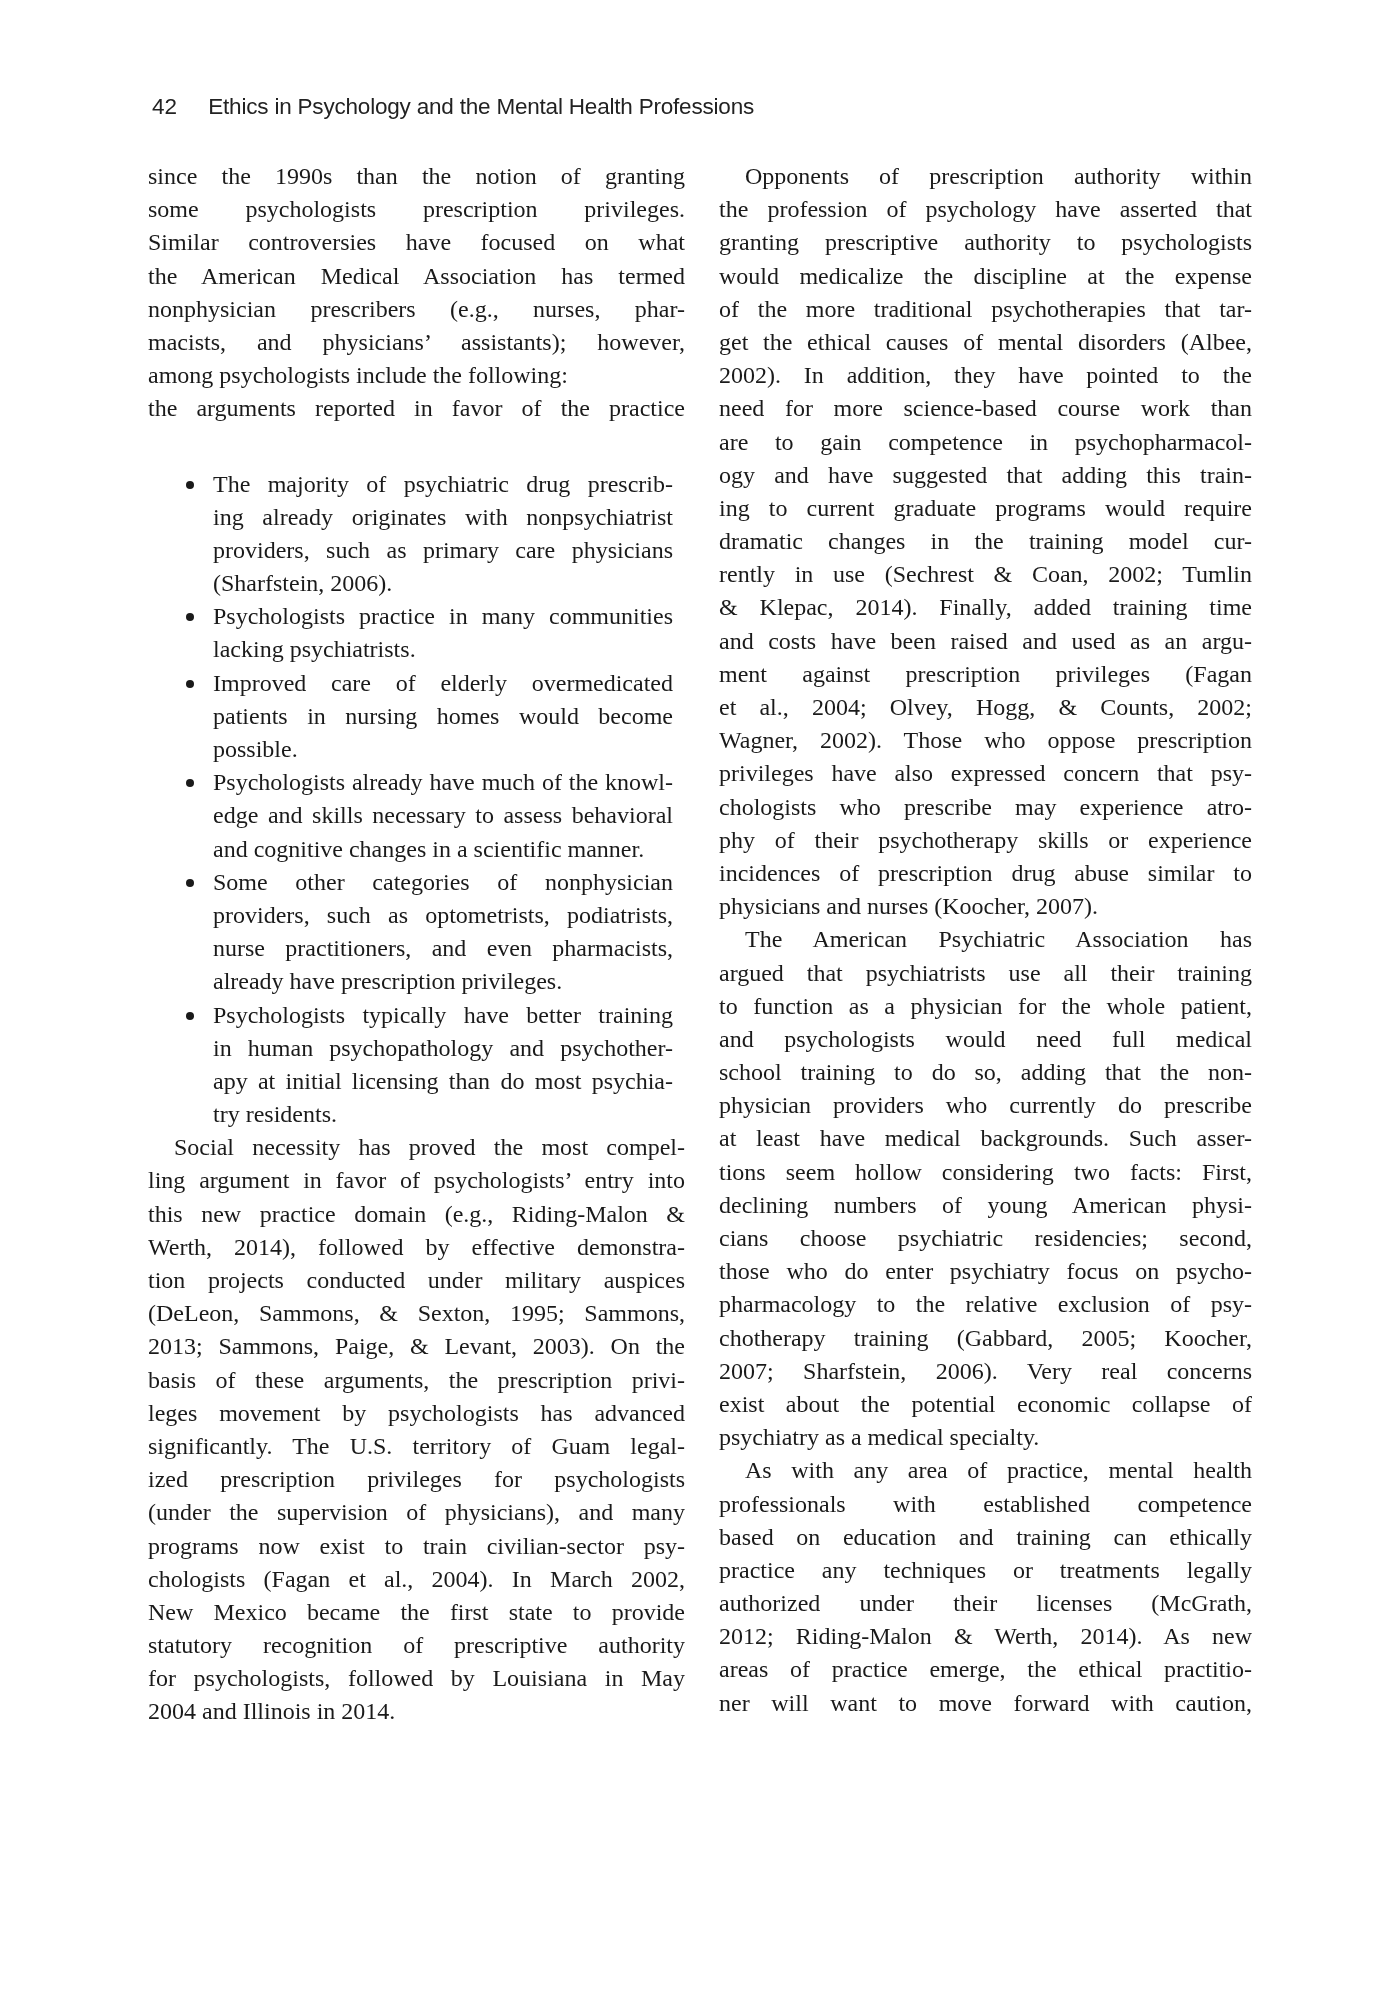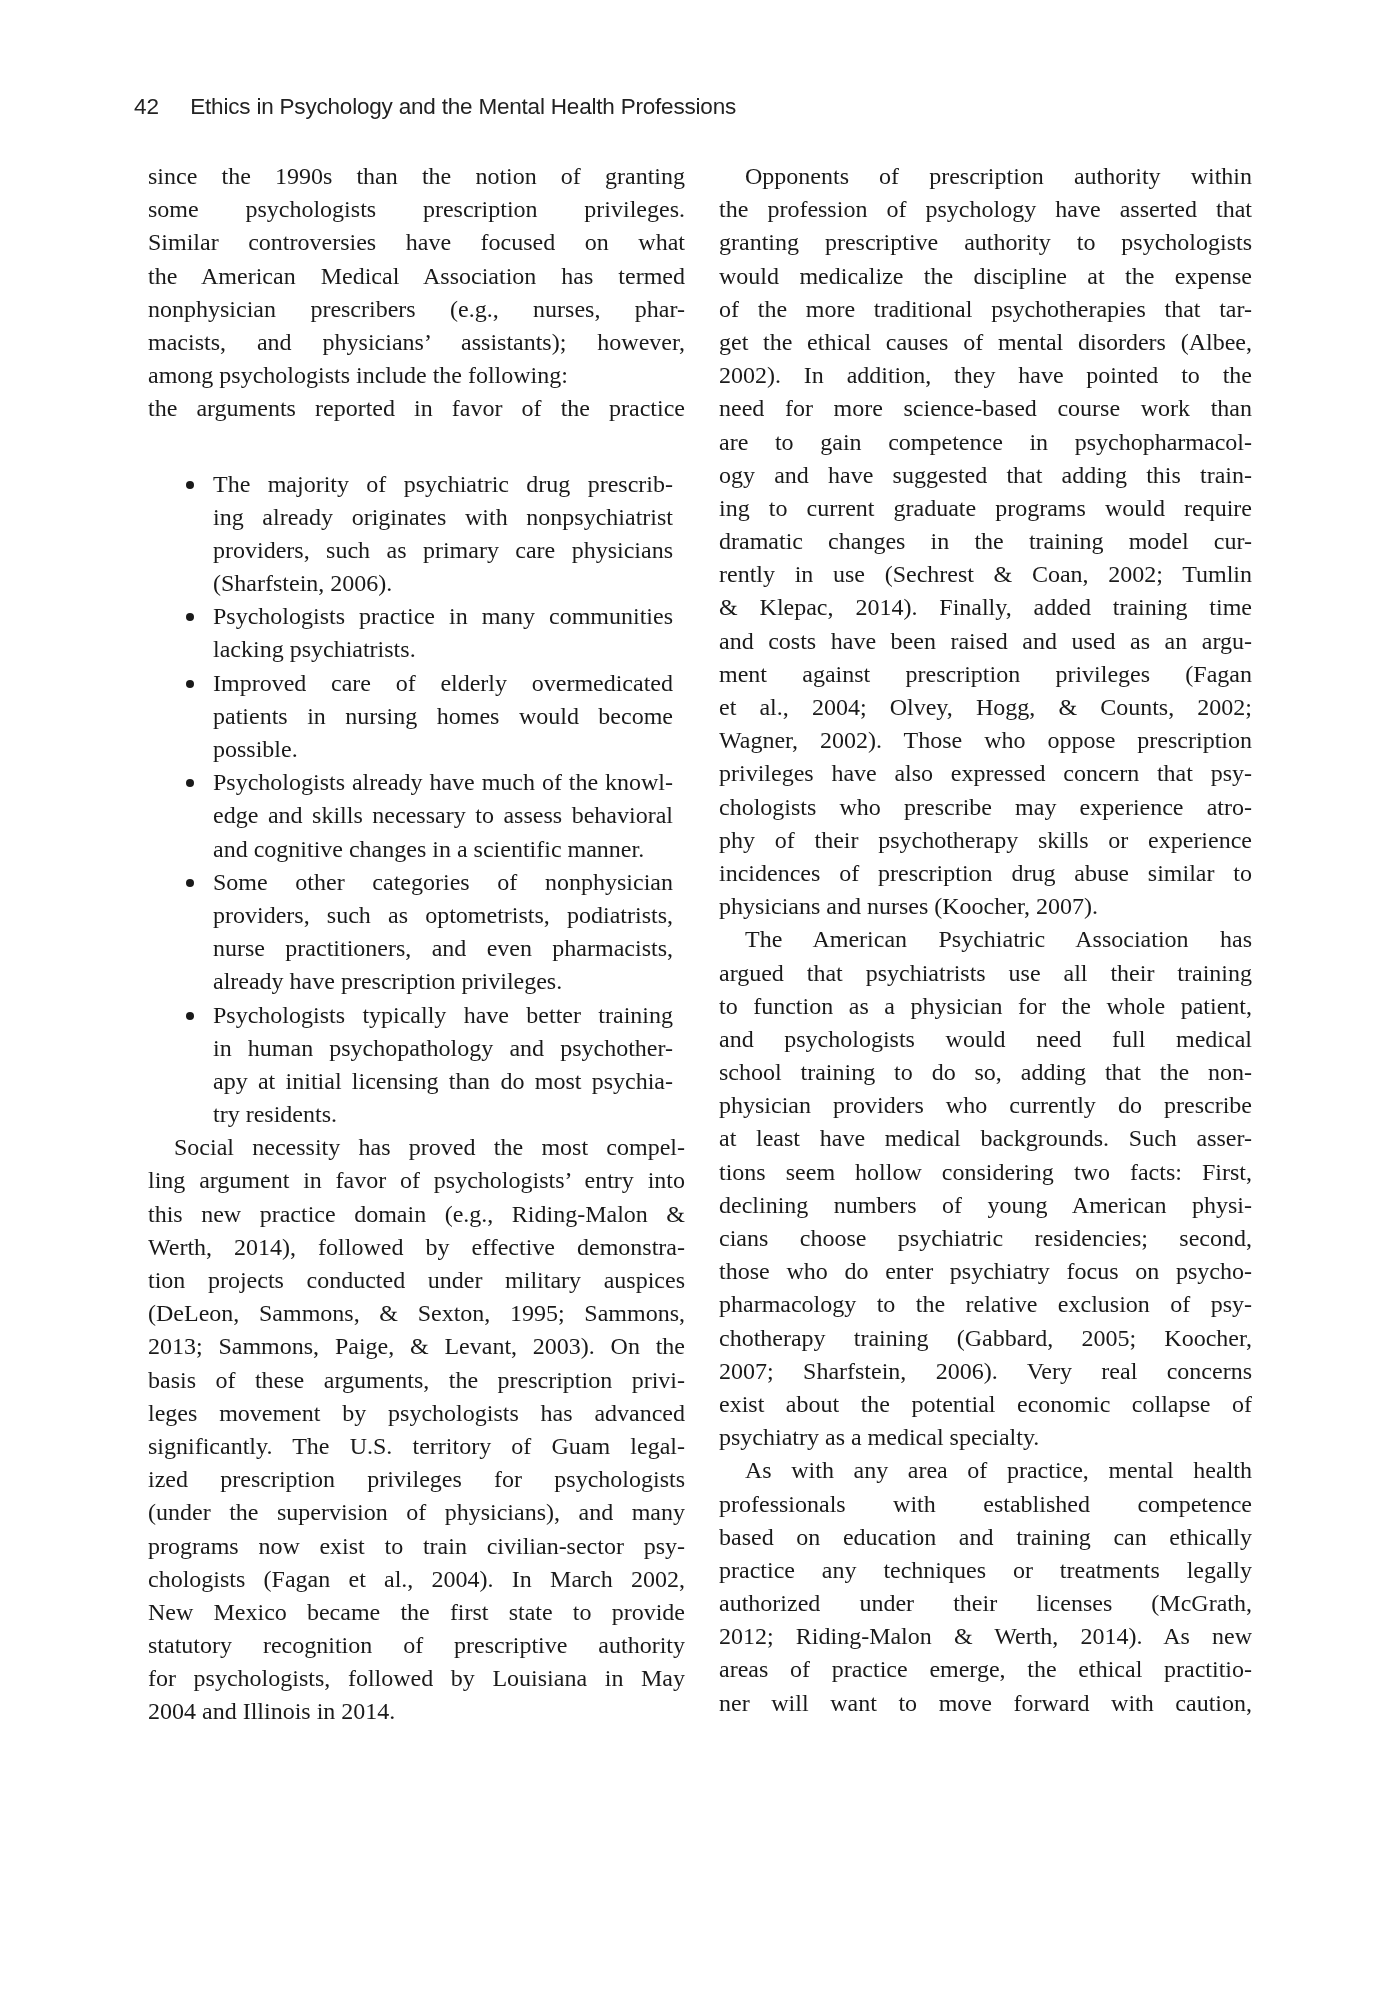--- a/index.html
+++ b/index.html
@@ -1,21 +1,21 @@
 <!DOCTYPE html>
 <html><head>
 <meta charset="utf-8">
 <style>
   html, body { margin: 0; padding: 0; }
   body {
     width: 1400px; height: 2000px; background: #ffffff; position: relative;
     overflow: hidden; color: #1a1a1a;
   }
   .running-head {
-    position: absolute; left: 134px; top: 94px; height: 34px;
+    position: absolute; left: 152px; top: 94px; height: 34px;
     font-family: "Liberation Sans", "DejaVu Sans", sans-serif;
     font-size: 22.5px; color: #222; white-space: nowrap;
   }
   .running-head .pnum { display: inline-block; width: 40px; }
   .running-head .title { margin-left: 10px; letter-spacing: -0.2px; }
   .column {
     position: absolute; top: 160px;
     font-family: "Liberation Serif", "DejaVu Serif", serif;
     font-size: 24px; line-height: 33.2px; color: #1a1a1a;
   }

